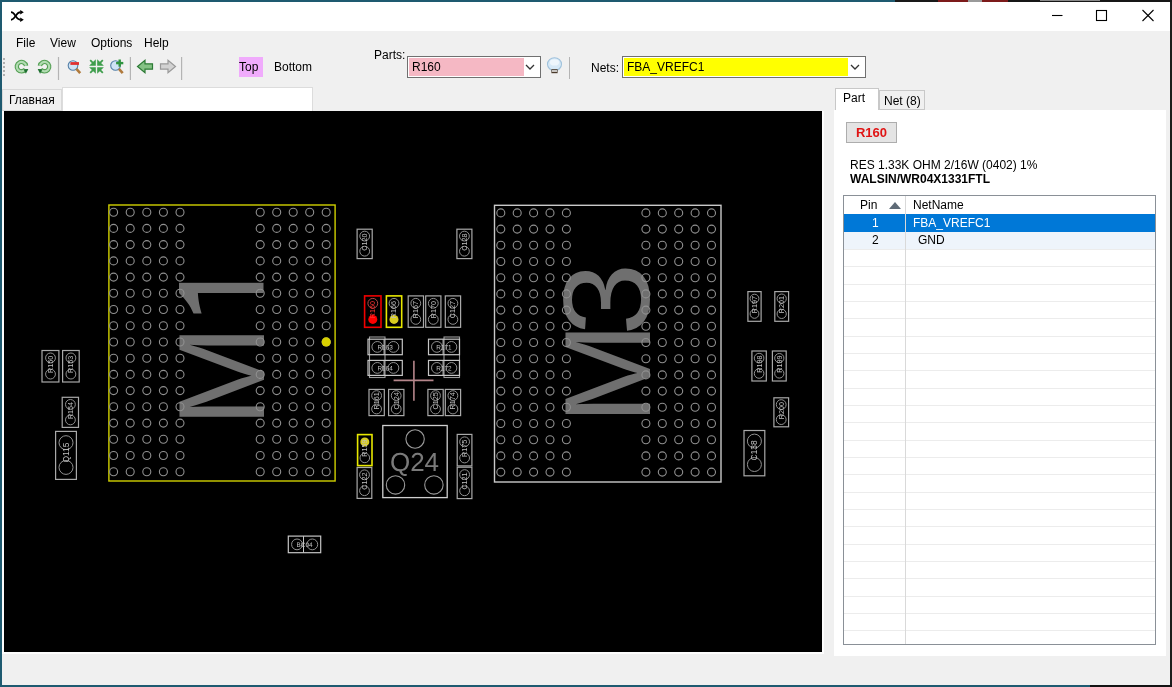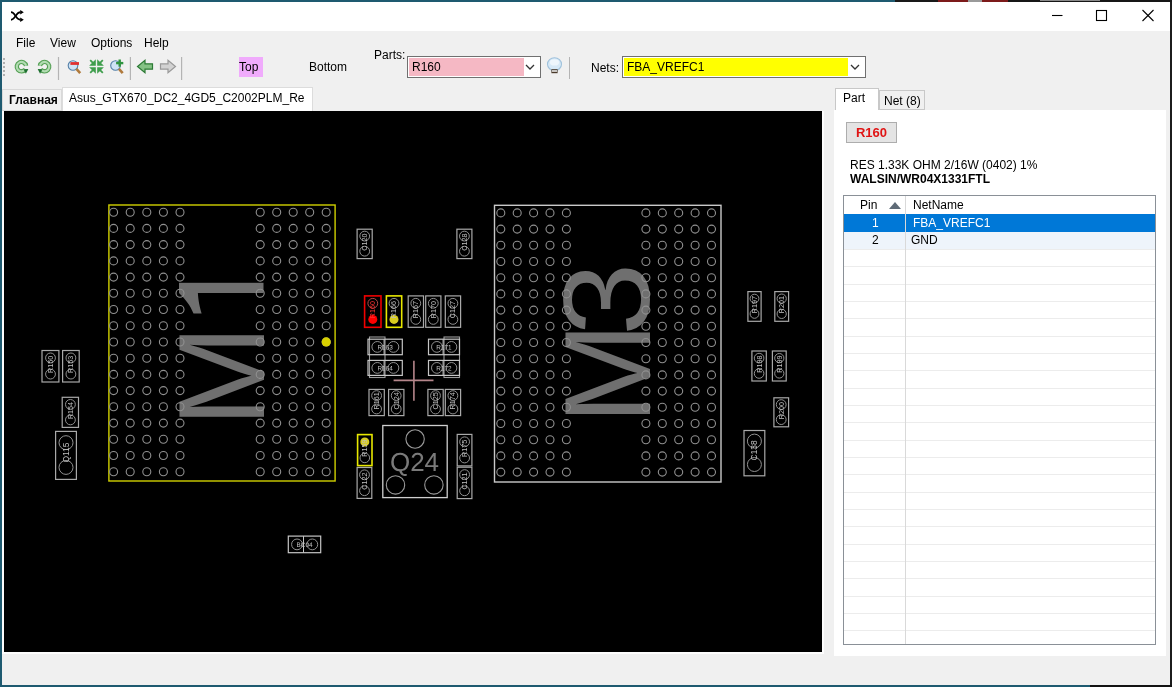--- a/index.html
+++ b/index.html
@@ -63,21 +63,21 @@
           <line x1="0.6" y1="-2.4" x2="7.8" y2="-2.4"></line>
           <line x1="4.2" y1="-6" x2="4.2" y2="1.2"></line>
         </g>
       </g>
 <line x1="130.4" y1="4" x2="130.4" y2="27" stroke="#b4b4b4" stroke-width="1.2"></line>
 <path d="M 152.5 10.8 L 145 10.8 L 145 7.2 L 137.5 13.5 L 145 19.8 L 145 16.2 L 152.5 16.2 Z" fill="#84c284" stroke="#2c7a35" stroke-width="1.2"></path>
 <path d="M 160.5 10.8 L 168 10.8 L 168 7.2 L 175.5 13.5 L 168 19.8 L 168 16.2 L 160.5 16.2 Z" fill="#d2d2d2" stroke="#999999" stroke-width="1.2"></path>
 <line x1="181.6" y1="4" x2="181.6" y2="27" stroke="#b4b4b4" stroke-width="1.2"></line>
 </svg>
 <div class="a" style="left:239px;top:57px;width:24px;height:20px;background:#f0abfc;line-height:20px;">Top</div>
-<div class="a" style="left:274px;top:57px;height:20px;line-height:20px;margin-left:35px;">Bottom</div>
+<div class="a" style="left:274px;top:57px;height:20px;line-height:20px;">Bottom</div>
 <div class="a" style="left:374px;top:44px;height:22px;line-height:22px;">Parts:</div>
 <div class="a" style="left:407px;top:56px;width:134px;height:22px;background:#fff;border:1px solid #707070;box-sizing:border-box;">
       <div class="a" style="left:1px;top:1px;width:112px;height:18px;background:#f5b8c4;line-height:18px;padding-left:3px;">R160</div>
       <svg class="a" style="left:116px;top:5px;" width="12" height="10" viewBox="0 0 12 10">
         <path d="M2 3 L6 7 L10 3" fill="none" stroke="#333" stroke-width="1.3"></path>
       </svg>
     </div>
 <svg class="a" style="left:545px;top:56px;" width="20" height="20" viewBox="0 0 20 20">
       <ellipse cx="9.5" cy="8.2" rx="7" ry="6.4" fill="#d7e9f7" stroke="#a0c2dc" stroke-width="1.1"></ellipse>
       <ellipse cx="9.5" cy="6.4" rx="4.6" ry="3.1" fill="#eef6fc"></ellipse>
@@ -87,23 +87,22 @@
 <div class="a" style="left:569px;top:57px;width:1px;height:22px;background:#b4b4b4;"></div>
 <div class="a" style="left:591px;top:57px;height:22px;line-height:22px;">Nets:</div>
 <div class="a" style="left:622px;top:56px;width:244px;height:22px;background:#fff;border:1px solid #707070;box-sizing:border-box;">
       <div class="a" style="left:1px;top:1px;width:221px;height:18px;background:#ffff00;line-height:18px;padding-left:3px;">FBA_VREFC1</div>
       <svg class="a" style="left:226px;top:5px;" width="12" height="10" viewBox="0 0 12 10">
         <path d="M2 3 L6 7 L10 3" fill="none" stroke="#333" stroke-width="1.3"></path>
       </svg>
     </div>
 <div class="a" style="left:2px;top:86px;width:1168px;height:25px;background:#f0f0f0;"></div>
 <div class="a" style="left:2px;top:89px;width:60px;height:22px;border:1px solid #d9d9d9;box-sizing:border-box;background:#f0f0f0;"></div>
-<div class="a" style="left:9px;top:93px;font-weight:bold;">Главная</div>
+<div class="a" style="left:9px;top:93px;">Главная</div>
 <div class="a" style="left:62px;top:87px;width:251px;height:24px;background:#fff;border:1px solid #dcdcdc;border-bottom:none;box-sizing:border-box;"></div>
-<div class="a" style="left:69px;top:91px;">Asus_GTX670_DC2_4GD5_C2002PLM_Re</div>
 <div class="a" style="left:4px;top:111px;width:818px;height:541px;will-change:transform;">
       <svg width="818" height="541" viewBox="0 0 818 541" style="display:block;background:#000;font-family:'Liberation Sans',sans-serif;">
         <rect x="104.9" y="94.0" width="226.2" height="276.0" fill="none" stroke="#d0d000" stroke-width="1.4"></rect>
         <rect x="490.5" y="94.3" width="226.5" height="276.7" fill="none" stroke="#c9c9c9" stroke-width="1.4"></rect>
         <text x="260.5" y="315.7" transform="rotate(-90 260.5 315.7)" font-size="122" fill="#6f6f6f">M</text>
         <rect x="175" y="171.8" width="84.5" height="10.2" fill="#6f6f6f"></rect>
         <path d="M 175 176 L 175 182 C 181 188 186.5 194.5 189.5 202.6 L 197.6 202.6 C 194.8 193 194 186 193.8 180 Z" fill="#6f6f6f"></path>
         <text x="645.8" y="313.0" transform="rotate(-90 645.8 313.0)" font-size="122" fill="#6f6f6f">M</text>
         <text x="644.8" y="224.8" transform="rotate(-90 644.8 224.8)" font-size="122" fill="#6f6f6f" textLength="73" lengthAdjust="spacingAndGlyphs">3</text>
         <g fill="none" stroke="#909090" stroke-width="1.1">
@@ -606,21 +605,21 @@
 <svg class="a" style="left:44px;top:5px;" width="14" height="9" viewBox="0 0 14 9">
         <path d="M7 1 L13 8 L1 8 Z" fill="#5f6b77"></path>
       </svg>
 <div class="a" style="left:69px;top:2px;">NetName</div>
 <div class="a" style="left:0;top:18px;width:311px;height:18px;background:#0078d7;color:#fff;">
         <span class="a" style="left:28px;top:2px;">1</span>
         <span class="a" style="left:69px;top:2px;">FBA_VREFC1</span>
       </div>
 <div class="a" style="left:0;top:36px;width:311px;height:17px;background:#eef4fb;">
         <span class="a" style="left:28px;top:1px;">2</span>
-        <span class="a" style="left:67px;top:1px;text-align:center;">GND</span>
+        <span class="a" style="left:74px;top:1px;text-align:center;">GND</span>
       </div>
 <div class="a" style="left:0;top:53px;width:311px;height:1px;background:#ececec;"></div>
       <div class="a" style="left:0;top:70.33px;width:311px;height:1px;background:#ececec;"></div>
       <div class="a" style="left:0;top:87.66px;width:311px;height:1px;background:#ececec;"></div>
       <div class="a" style="left:0;top:104.99px;width:311px;height:1px;background:#ececec;"></div>
       <div class="a" style="left:0;top:122.32px;width:311px;height:1px;background:#ececec;"></div>
       <div class="a" style="left:0;top:139.64999999999998px;width:311px;height:1px;background:#ececec;"></div>
       <div class="a" style="left:0;top:156.97999999999996px;width:311px;height:1px;background:#ececec;"></div>
       <div class="a" style="left:0;top:174.30999999999995px;width:311px;height:1px;background:#ececec;"></div>
       <div class="a" style="left:0;top:191.63999999999993px;width:311px;height:1px;background:#ececec;"></div>

